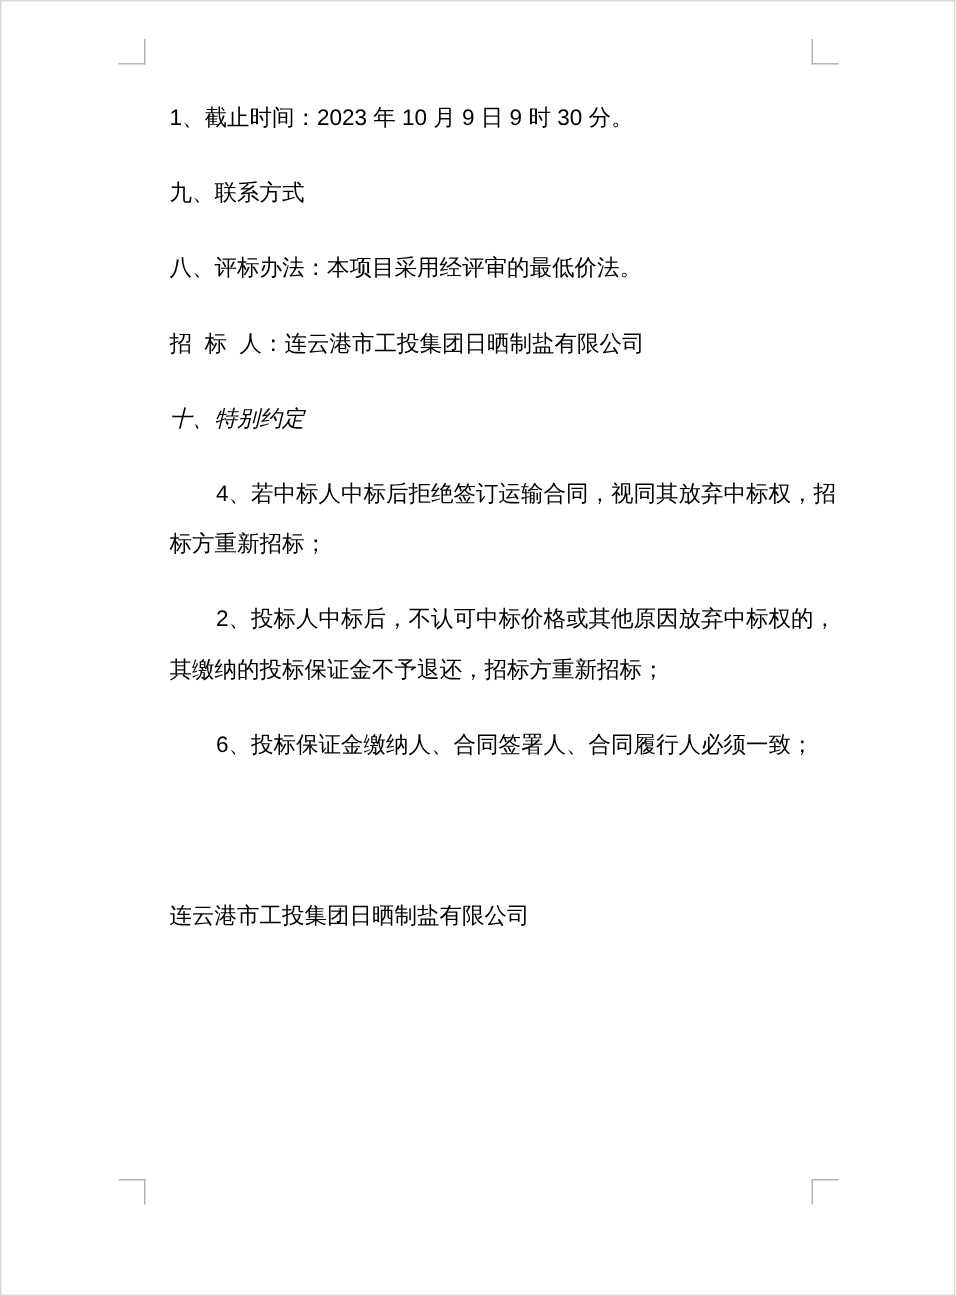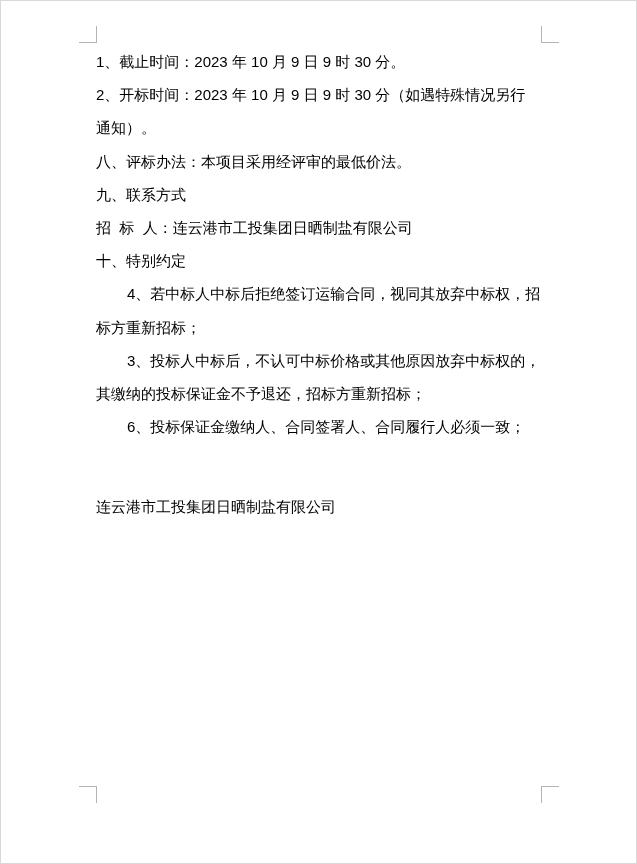--- a/index.html
+++ b/index.html
@@ -30,56 +30,54 @@
   .content {
     position: absolute;
     left: 95px;
     top: 44px;
     width: 475px;
     font-size: 15px;
     line-height: 33.2px;
     color: #000000;
   }
   .content p {
-    margin: 0;
+    margin: 17px;
     white-space: pre; 
   }
   
   .indent-a   { margin-left: 21px; }
   
-  .indent-ten { margin-left: 42px; }
+  .indent-ten { margin-left: 42px; font-style: italic; }
   
   .item       { margin-left: 1px; text-indent: 31px; }
 
   .gap-before-sign { height: 47px; }
 
   .sign-company { margin-left: 187px; }
   .sign-date    { margin-left: 228px; }
 </style>
 </head>
 <body>
 
 <div class="page">
 
   <div class="crop tl"></div>
   <div class="crop tr"></div>
   <div class="crop bl"></div>
   <div class="crop br"></div>
 
   <div class="content">
     <p class="indent-a">1、截止时间：2023 年 10 月 9 日 9 时 30 分。</p>
-    <p class="indent-a">2、开标时间：2023 年 10 月 9 日 9 时 30 分（如遇特殊情况另行
-通知）。</p>
+    <p class="indent-a">九、联系方式</p>
     <p class="indent-a">八、评标办法：本项目采用经评审的最低价法。</p>
-    <p class="indent-a">九、联系方式</p>
     <p class="indent-a">招  标  人：连云港市工投集团日晒制盐有限公司</p>
     <p class="indent-ten">十、特别约定</p>
     <p class="item">4、若中标人中标后拒绝签订运输合同，视同其放弃中标权，招
 标方重新招标；</p>
-    <p class="item">3、投标人中标后，不认可中标价格或其他原因放弃中标权的，
+    <p class="item">2、投标人中标后，不认可中标价格或其他原因放弃中标权的，
 其缴纳的投标保证金不予退还，招标方重新招标；</p>
     <p class="item">6、投标保证金缴纳人、合同签署人、合同履行人必须一致；</p>
 
     <div class="gap-before-sign"></div>
 
     <p class="sign-company">连云港市工投集团日晒制盐有限公司</p>
   </div>
 
 </div>
 

